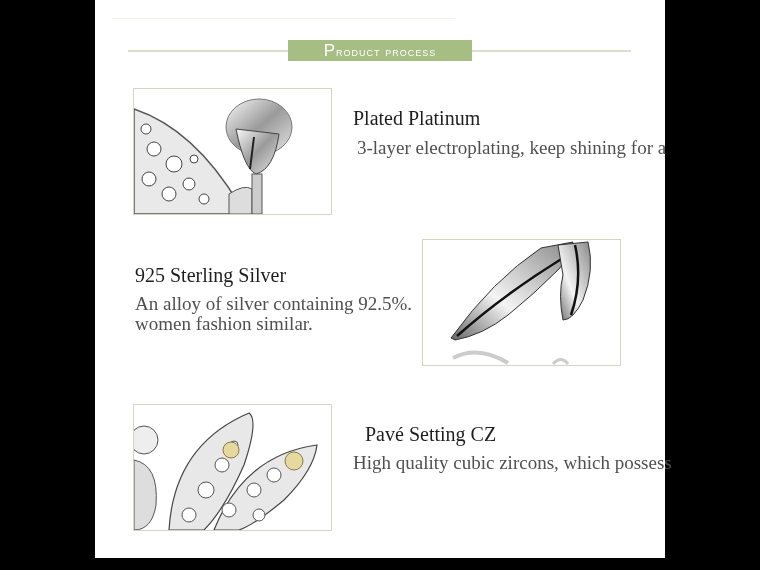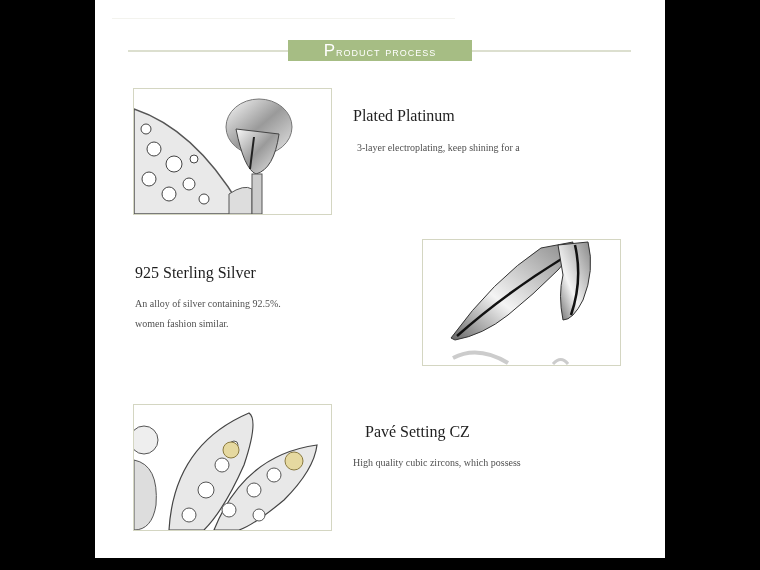--- a/index.html
+++ b/index.html
@@ -6,22 +6,22 @@
   body { width:760px; height:570px; background:#000; position:relative; overflow:hidden;
          font-family:"Liberation Serif", serif; }
   .page { position:absolute; left:95px; top:0; width:570px; height:558px; background:#fff;text-decoration:underline; }
   .faint-line { position:absolute; left:17px; top:18px; width:343px; height:1px; background:#f3f3ee; }
   .divider { position:absolute; left:33px; top:50px; width:503px; height:2px; background:#dcdfcf; }
   .badge { position:absolute; left:193px; top:40px; width:184px; height:21px; background:#a6bd84;
            color:#fff; font-family:"Liberation Sans", sans-serif; text-align:center;
            line-height:21px; font-size:13px; letter-spacing:1px; font-variant:small-caps; }
   .badge span.big { font-size:17px; }
   .photo { position:absolute; border:1px solid #d4d6c2; background:#fff; overflow:hidden; }
-  .title { position:absolute; font-size:16px; color:#1e1e1e; white-space:nowrap; }
-  .desc { position:absolute; font-size:10px; color:#505050; line-height:19.5px; }
+  .title { position:absolute; font-size:20px; color:#1e1e1e; white-space:nowrap; }
+  .desc { position:absolute; font-size:19px; color:#505050; line-height:19.5px; }
   .desc div { white-space:nowrap; }
 </style>
 </head>
 <body>
 
 <div class="page">
   <div class="faint-line"></div>
   <div class="divider"></div>
   <div class="badge"><span class="big">P</span><span>roduct process</span></div>
 

